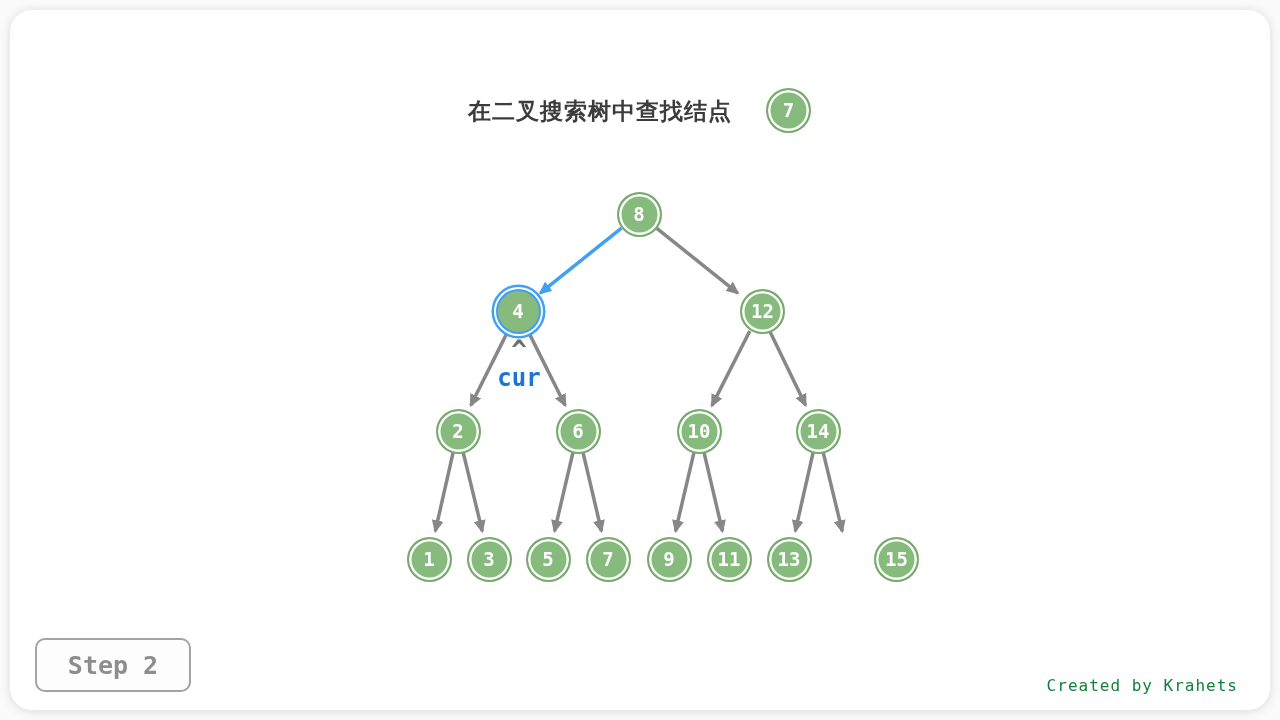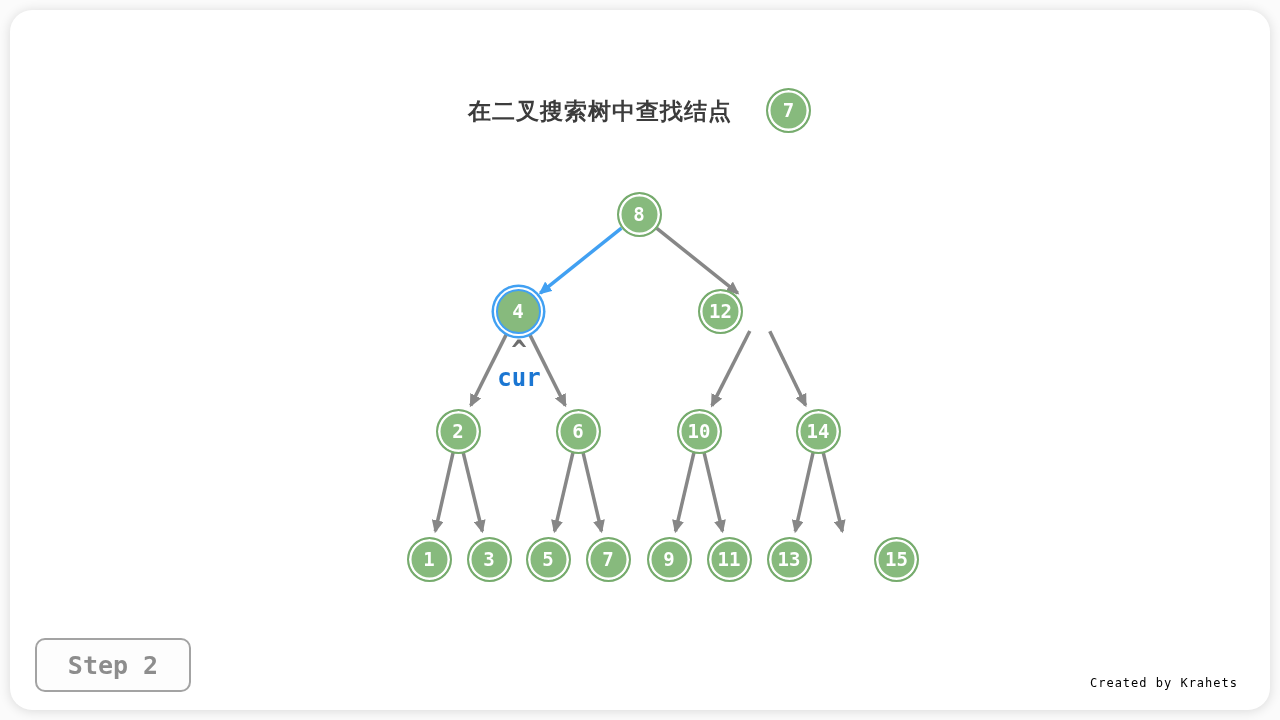--- a/index.html
+++ b/index.html
@@ -88,22 +88,22 @@
     justify-content: center;
     font-family: "DejaVu Sans Mono", monospace;
     font-weight: bold;
     font-size: 25px;
     color: #8d8d8d;
   }
   .credit {
     position: absolute;
     right: 42px; top: 676px;
     font-family: "DejaVu Sans Mono", monospace;
-    font-size: 12px;
-    color: #000000;
+    font-size: 16px;
+    color: #15803d;
     letter-spacing: 1px;
     margin-left: 36px;
   }
 </style>
 </head>
 <body>
 
 <div class="card"></div>
 
 <div class="layer">
@@ -132,21 +132,21 @@
       <line x1="572.8656952372401" y1="452.9063669877755" x2="554.5034526994958" y2="531.2519351488177" stroke="#878787" stroke-width="3.5" marker-end="url(#ah-gray)"></line>
       <line x1="583.1343047627599" y1="452.9063669877755" x2="601.4965473005042" y2="531.2519351488177" stroke="#878787" stroke-width="3.5" marker-end="url(#ah-gray)"></line>
       <line x1="693.8656952372401" y1="452.9063669877755" x2="675.5034526994958" y2="531.2519351488177" stroke="#878787" stroke-width="3.5" marker-end="url(#ah-gray)"></line>
       <line x1="704.1343047627599" y1="452.9063669877755" x2="722.4965473005042" y2="531.2519351488177" stroke="#878787" stroke-width="3.5" marker-end="url(#ah-gray)"></line>
       <line x1="813.0283459516195" y1="452.9438523514724" x2="795.2974284612819" y2="531.2044536881349" stroke="#878787" stroke-width="3.5" marker-end="url(#ah-gray)"></line>
       <line x1="823.2961107688991" y1="452.86781220706706" x2="842.2915930260612" y2="531.3007712043817" stroke="#878787" stroke-width="3.5" marker-end="url(#ah-gray)"></line>
     </svg>
   <div id="nodes-host">
       <div class="node" style="left: 616.5px; top: 191.5px;">8</div>
       <div class="node node--cur" style="left: 495.5px; top: 288.5px;">4</div>
-      <div class="node" style="left: 698px; top: 288.5px;">12</div>
+      <div class="node" style="left: 740px; top: 288.5px;">12</div>
       <div class="node" style="left: 435.5px; top: 408.5px;">2</div>
       <div class="node" style="left: 555.5px; top: 408.5px;">6</div>
       <div class="node" style="left: 676.5px; top: 408.5px;">10</div>
       <div class="node" style="left: 795.5px; top: 408.5px;">14</div>
       <div class="node" style="left: 406.5px; top: 536.5px;">1</div>
       <div class="node" style="left: 466.5px; top: 536.5px;">3</div>
       <div class="node" style="left: 525.5px; top: 536.5px;">5</div>
       <div class="node" style="left: 585.5px; top: 536.5px;">7</div>
       <div class="node" style="left: 646.5px; top: 536.5px;">9</div>
       <div class="node" style="left: 706.5px; top: 536.5px; text-align: right;">11</div>

